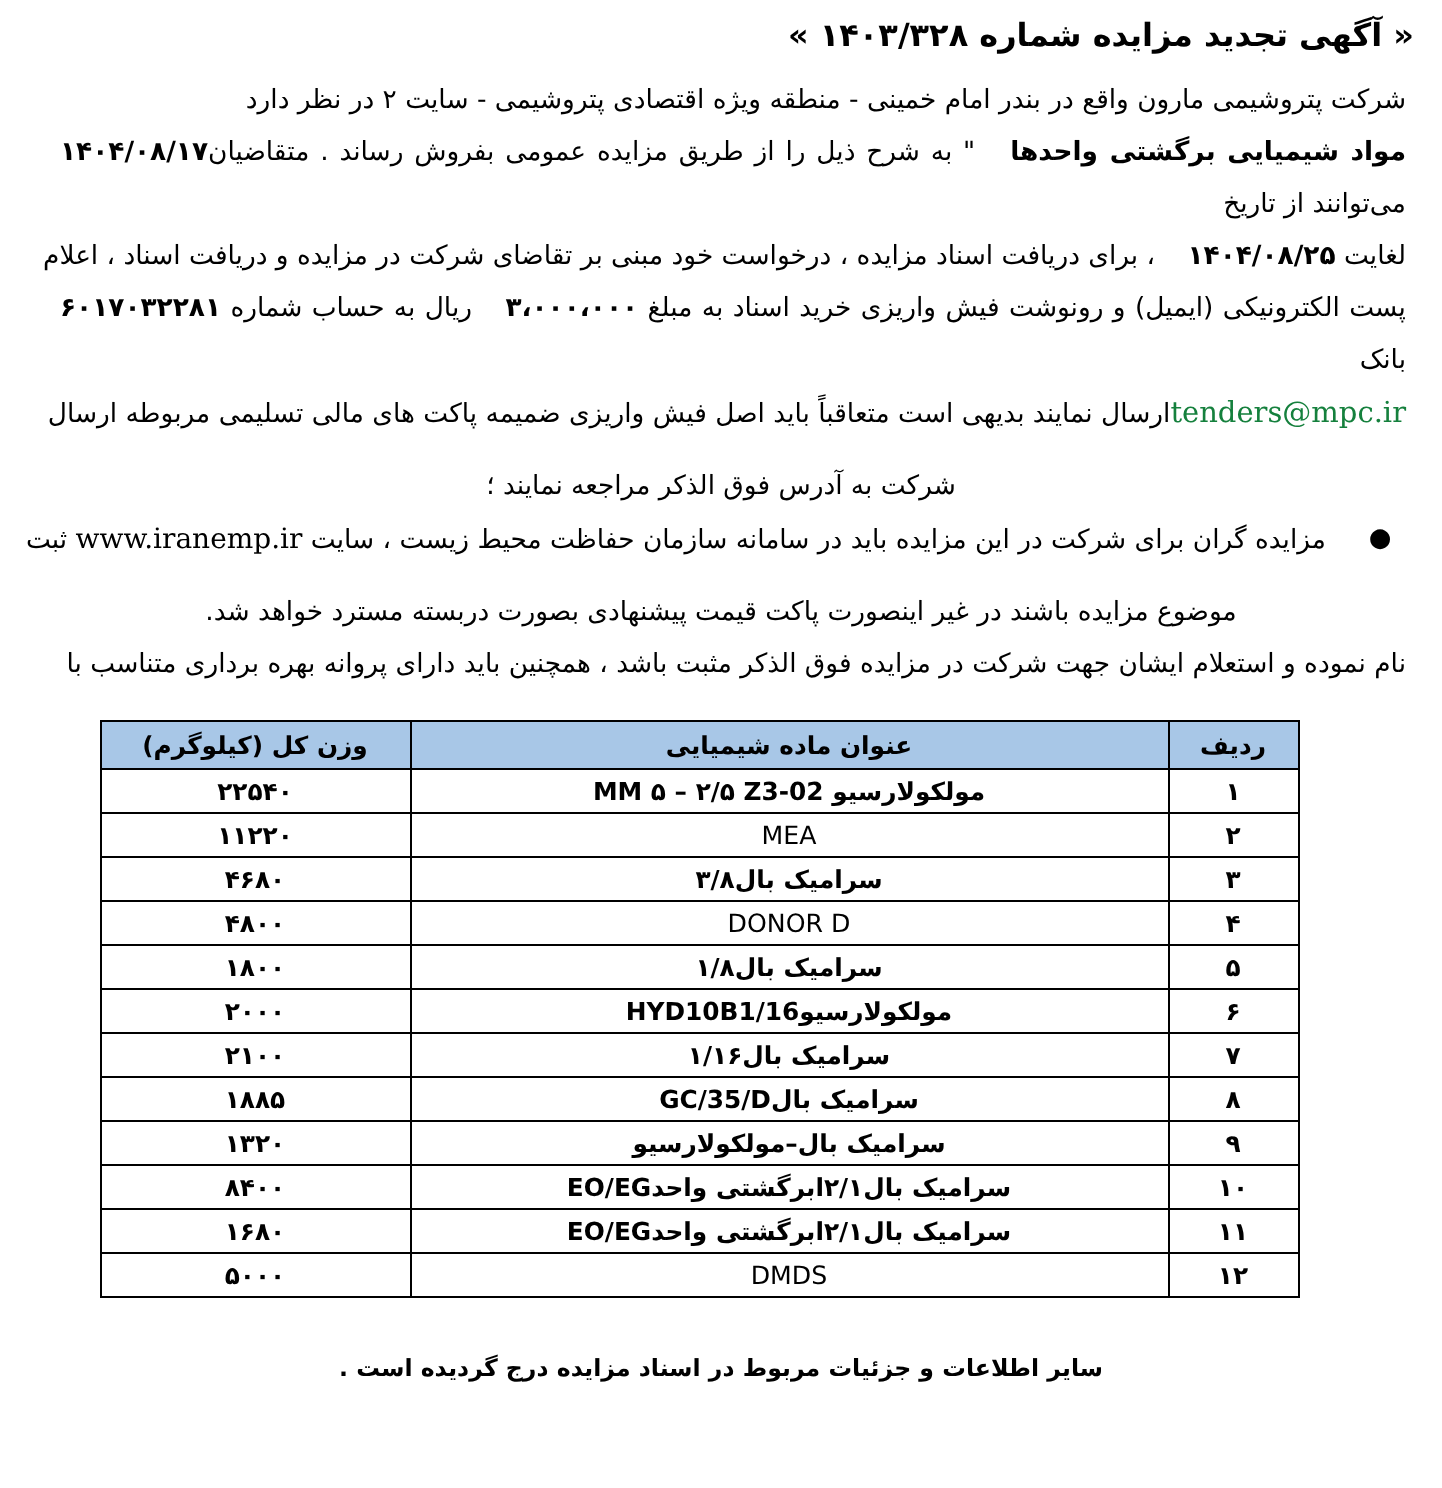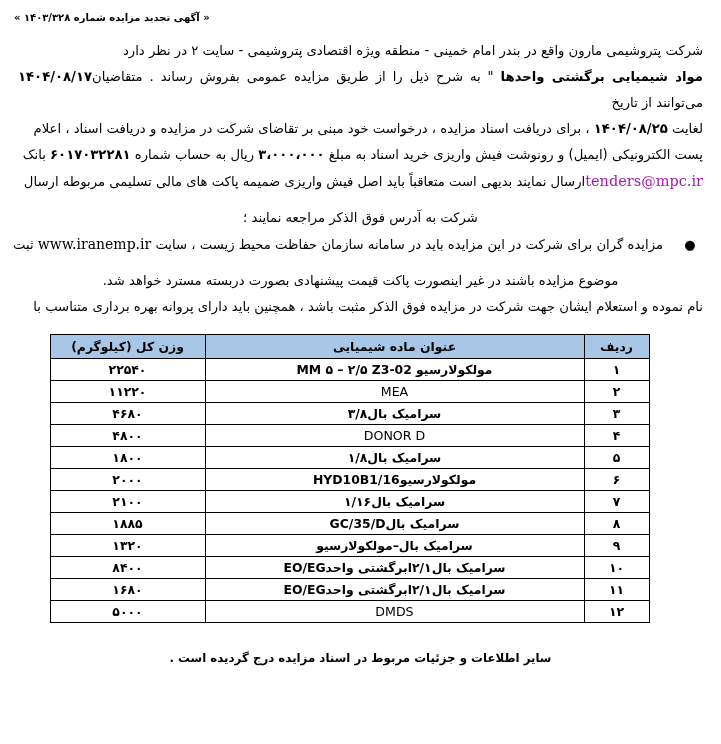--- a/index.html
+++ b/index.html
@@ -20,22 +20,22 @@
   .page {
     width: 721px;
     height: 744px;
     box-sizing: border-box;
     padding: 4px 14px 0 14px;
     position: relative;
   }
 
   
   .doc-title {
-    text-align: left;
-    font-size: 10px;
+    text-align: right;
+    font-size: 16px;
     font-weight: bold;
     letter-spacing: 0px;
     margin: 4px 0 10px 0;
     line-height: 20px;
     direction: rtl;
   }
 
   
   .body-block {
     direction: rtl;
@@ -54,30 +54,31 @@
     display: flex;
     justify-content: space-between;
     white-space: normal;
   }
   .body-line.center-last {
     text-align: center;
     margin-top: 10px;
   }
   .bold-seg {
     font-weight: bold;
+    margin-left: 12px;
   }
   .latin {
     font-family: "DejaVu Serif", "Liberation Serif", serif;
     direction: ltr;
     unicode-bidi: embed;
     display: inline-block;
     font-size: 14px;
   }
   .email-link {
-    color: #a21caf;
+    color: #15803d;
     font-family: "DejaVu Serif", "Liberation Serif", serif;
     direction: ltr;
     unicode-bidi: embed;
     display: inline-block;
     font-size: 14.5px;
   }
 
   
   .bullet-block {
     direction: rtl;

